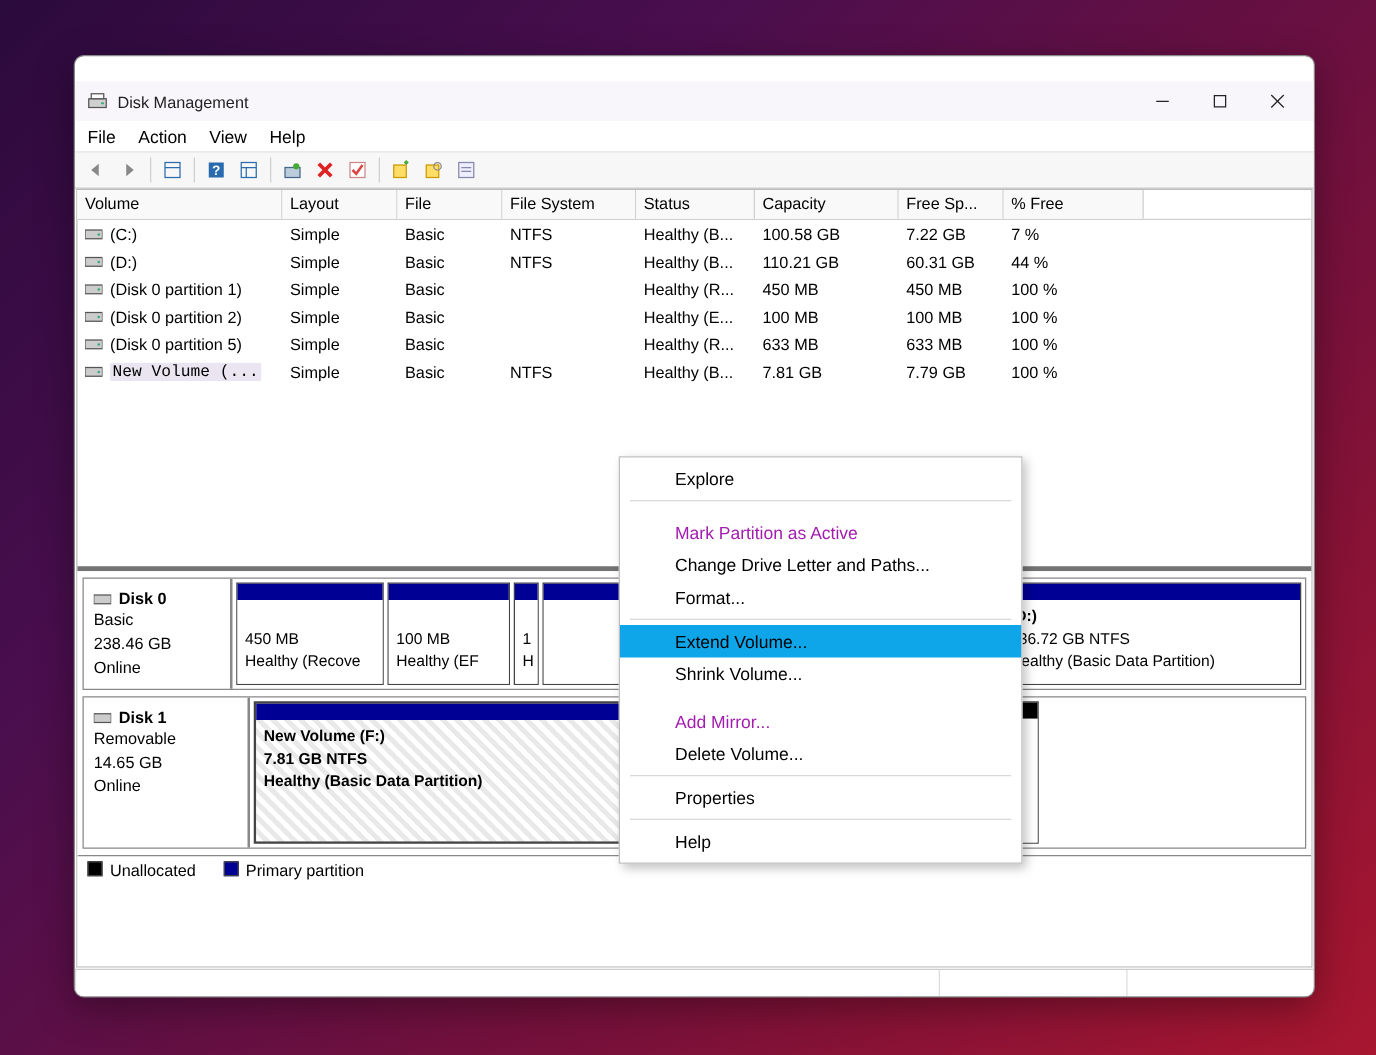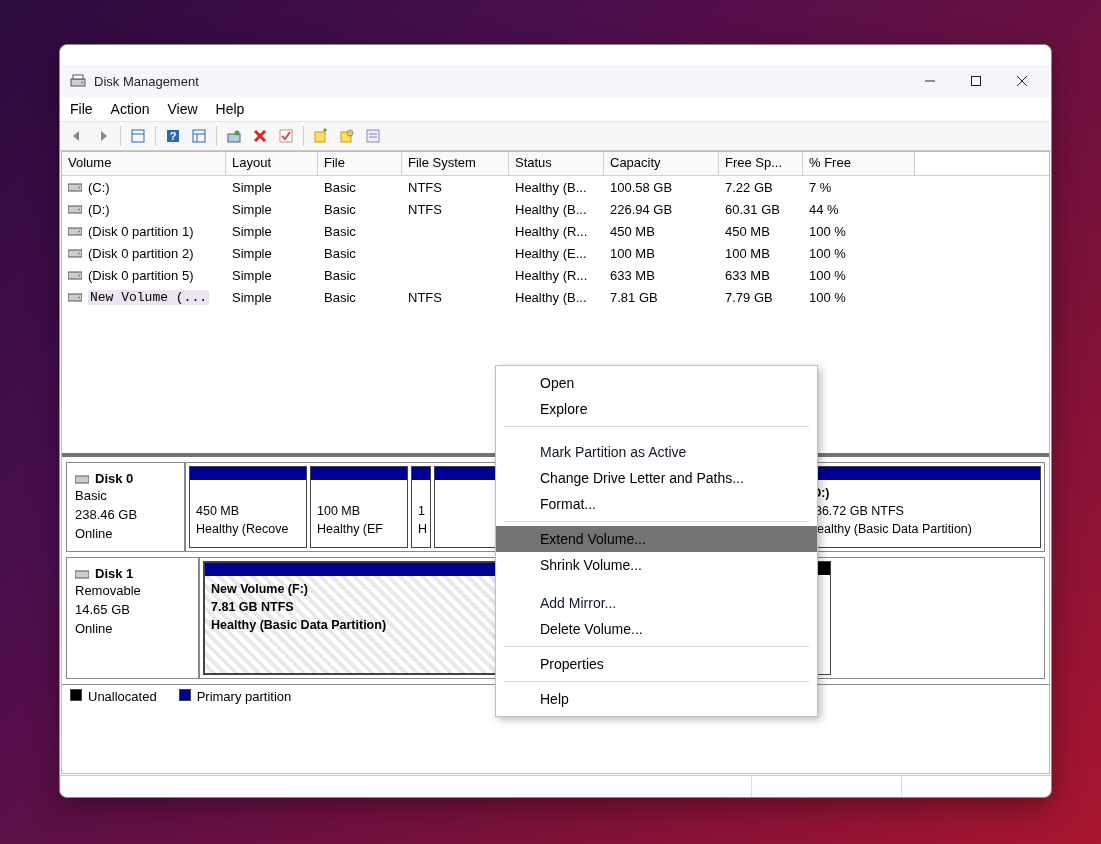--- a/index.html
+++ b/index.html
@@ -55,22 +55,22 @@
   .leg-sw{width:12px;height:12px;display:inline-block;margin-right:6px;border:1px solid #444}
   .statusbar{height:22px;border-top:1px solid #ccc;display:flex}
   .statusbar div{border-left:1px solid #ddd;flex:1}
 
   .context-menu{
     position:absolute; left:435px; top:320px; width:323px;
     background:#fff; border:1px solid #bfbfbf; box-shadow:3px 3px 8px rgba(0,0,0,.25);
     padding:4px 0; font-size:14px; z-index:50;
   }
   .ctx-item{padding:5px 44px 5px 44px; cursor:default;}
-  .ctx-item.highlight{background:#737373;}
-  .ctx-item.disabled{color:#0f172a;margin-top:12px;}
+  .ctx-item.highlight{background:#0ea5e9;}
+  .ctx-item.disabled{color:#a21caf;margin-top:12px;}
   .ctx-sep{height:1px;background:#d8d8d8;margin:4px 8px;}
 </style>
 </head>
 <body>
 
 <div class="window">
   <div class="titlebar">
     <span class="title-icon">
       <svg viewBox="0 0 16 16">
           <rect x="1" y="6" width="14" height="7" fill="#d0d0d0" stroke="#555"></rect>
@@ -206,21 +206,21 @@
           </div>
           <div class="grid-row">
             <div class="g-cell col0"><svg class="vol-icon" viewBox="0 0 14 10">
                 <rect x="0" y="2" width="14" height="7" fill="#ccc" stroke="#555"></rect>
                 <circle cx="11" cy="5.5" r="1" fill="#3a7"></circle>
               </svg>(D:)</div>
             <div class="g-cell col1">Simple</div>
             <div class="g-cell col2">Basic</div>
             <div class="g-cell col3">NTFS</div>
             <div class="g-cell col4">Healthy (B...</div>
-            <div class="g-cell col5">226.94 GB</div>
+            <div class="g-cell col5">110.21 GB</div>
             <div class="g-cell col6">60.31 GB</div>
             <div class="g-cell col7">44 %</div>
           </div>
           <div class="grid-row">
             <div class="g-cell col0"><svg class="vol-icon" viewBox="0 0 14 10">
                 <rect x="0" y="2" width="14" height="7" fill="#ccc" stroke="#555"></rect>
                 <circle cx="11" cy="5.5" r="1" fill="#3a7"></circle>
               </svg>(Disk 0 partition 1)</div>
             <div class="g-cell col1">Simple</div>
             <div class="g-cell col2">Basic</div>
@@ -361,21 +361,20 @@
     </div>
   </div>
 
   <div class="statusbar">
       <div></div>
       <div style="flex:0 0 150px"></div>
       <div style="flex:0 0 150px"></div>
     </div>
 
   <div class="context-menu">
-    <div class="ctx-item">Open</div>
     <div class="ctx-item">Explore</div>
     <div class="ctx-sep"></div>
     <div class="ctx-item disabled">Mark Partition as Active</div>
     <div class="ctx-item">Change Drive Letter and Paths...</div>
     <div class="ctx-item">Format...</div>
     <div class="ctx-sep"></div>
     <div class="ctx-item highlight">Extend Volume...</div>
     <div class="ctx-item">Shrink Volume...</div>
     <div class="ctx-item disabled">Add Mirror...</div>
     <div class="ctx-item">Delete Volume...</div>

